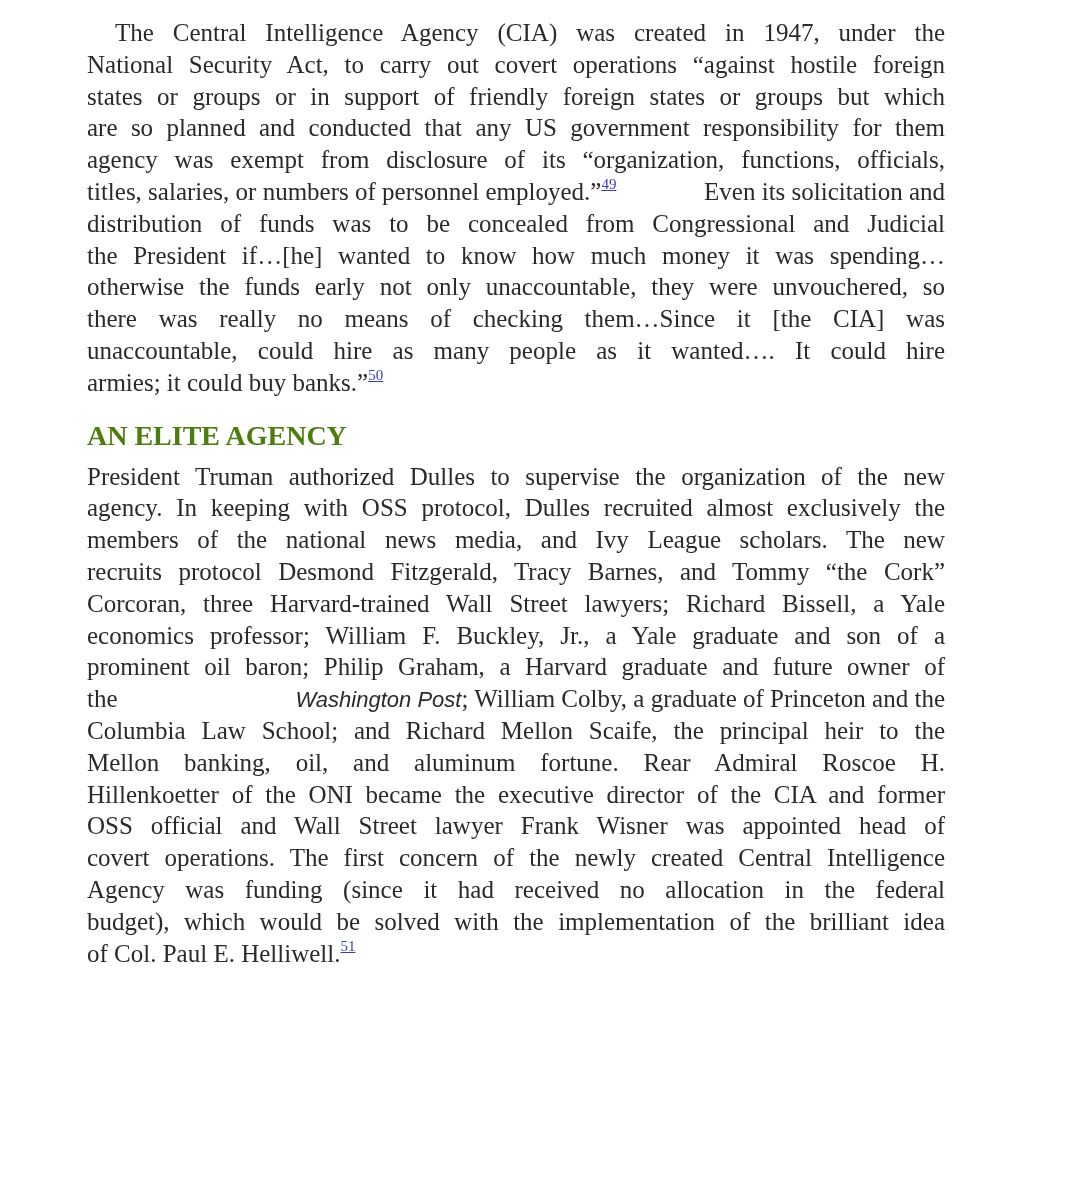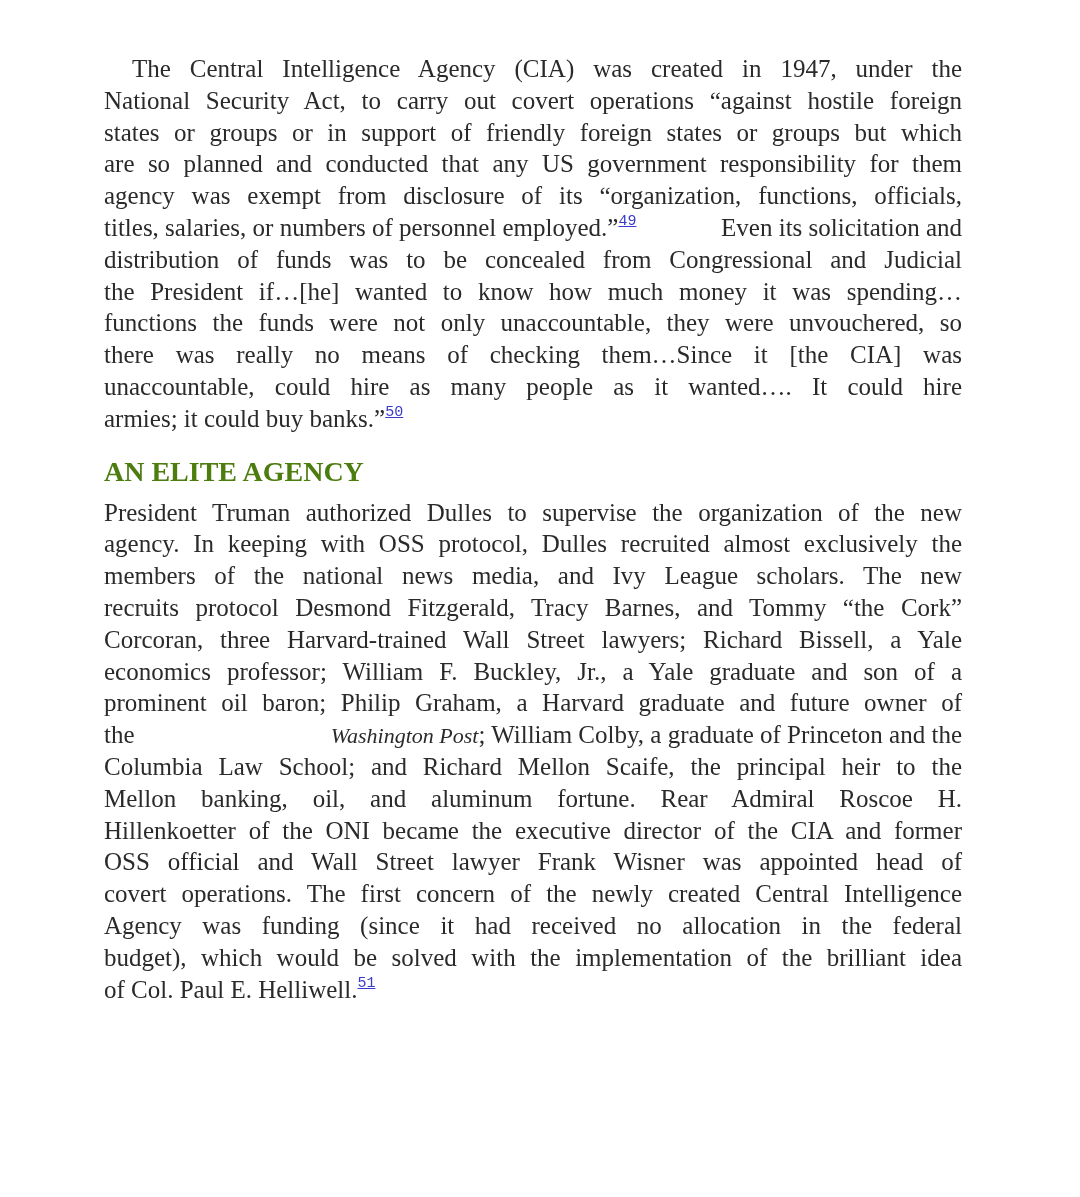--- a/index.html
+++ b/index.html
@@ -1,48 +1,48 @@
 <!DOCTYPE html>
 <html><head>
   <meta charset="utf-8">
   <style>
     html, body { margin:0; padding:0; background:#ffffff; }
     body { width:1080px; height:1197px; position:relative; overflow:hidden;
            font-family:"Liberation Serif", serif; color:#2a2a2a; }
-    .page { position:absolute; left:104px; top:17px; width:858px;margin-top:36px; }
+    .page { position:absolute; left:87px; top:17px; width:858px; }
     .line { display:block; font-size:25px; height:31.8px; line-height:31.8px;
             text-align:justify; text-align-last:justify; white-space:nowrap; overflow:visible; }
     .line.last { text-align-last:left; }
     .line.indent { padding-left:28px; }
     .jline { display:flex; justify-content:space-between; }
     .heading { font-size:28px; font-weight:bold; color:#4d7c0f; margin:20px 0 8px 0;
                height:34px; line-height:34px; }
     sup.ref { font-size:15px; vertical-align:11px; line-height:0; }
-    a.ref { color:#3b3bc9; text-decoration:underline;font-family:Liberation Mono, monospace; }
-    i.title { font-family:Liberation Serif, serif; font-style:oblique; font-size:22px; }
+    a.ref { color:#3b3bc9; text-decoration:underline; }
+    i.title { font-family:Liberation Sans, sans-serif; font-style:oblique; font-size:22px; }
     .p2 { margin-top:0; }
   </style>
 </head>
 <body>
 
 <div class="page">
 
   <div>
     <span class="line indent">The Central Intelligence Agency (CIA) was created in 1947, under the</span>
     <span class="line">National Security Act, to carry out covert operations “against hostile foreign</span>
     <span class="line">states or groups or in support of friendly foreign states or groups but which</span>
     <span class="line">are so planned and conducted that any US government responsibility for them</span>
     <span class="line">agency was exempt from disclosure of its “organization, functions, officials,</span>
     <span class="line jline">
       <span><span>titles, salaries, or numbers of personnel employed.”</span><sup class="ref"><a class="ref">49</a></sup></span>
       <span>Even its solicitation and</span>
     </span>
     <span class="line">distribution of funds was to be concealed from Congressional and Judicial</span>
     <span class="line">the President if…[he] wanted to know how much money it was spending…</span>
-    <span class="line">functions the funds were not only unaccountable, they were unvouchered, so</span>
+    <span class="line">otherwise the funds early not only unaccountable, they were unvouchered, so</span>
     <span class="line">there was really no means of checking them…Since it [the CIA] was</span>
     <span class="line">unaccountable, could hire as many people as it wanted…. It could hire</span>
     <span class="line last"><span>armies; it could buy banks.”</span><sup class="ref"><a class="ref">50</a></sup></span>
   </div>
 
   <div class="heading">AN ELITE AGENCY</div>
 
   <div class="p2">
     <span class="line">President Truman authorized Dulles to supervise the organization of the new</span>
     <span class="line">agency. In keeping with OSS protocol, Dulles recruited almost exclusively the</span>

